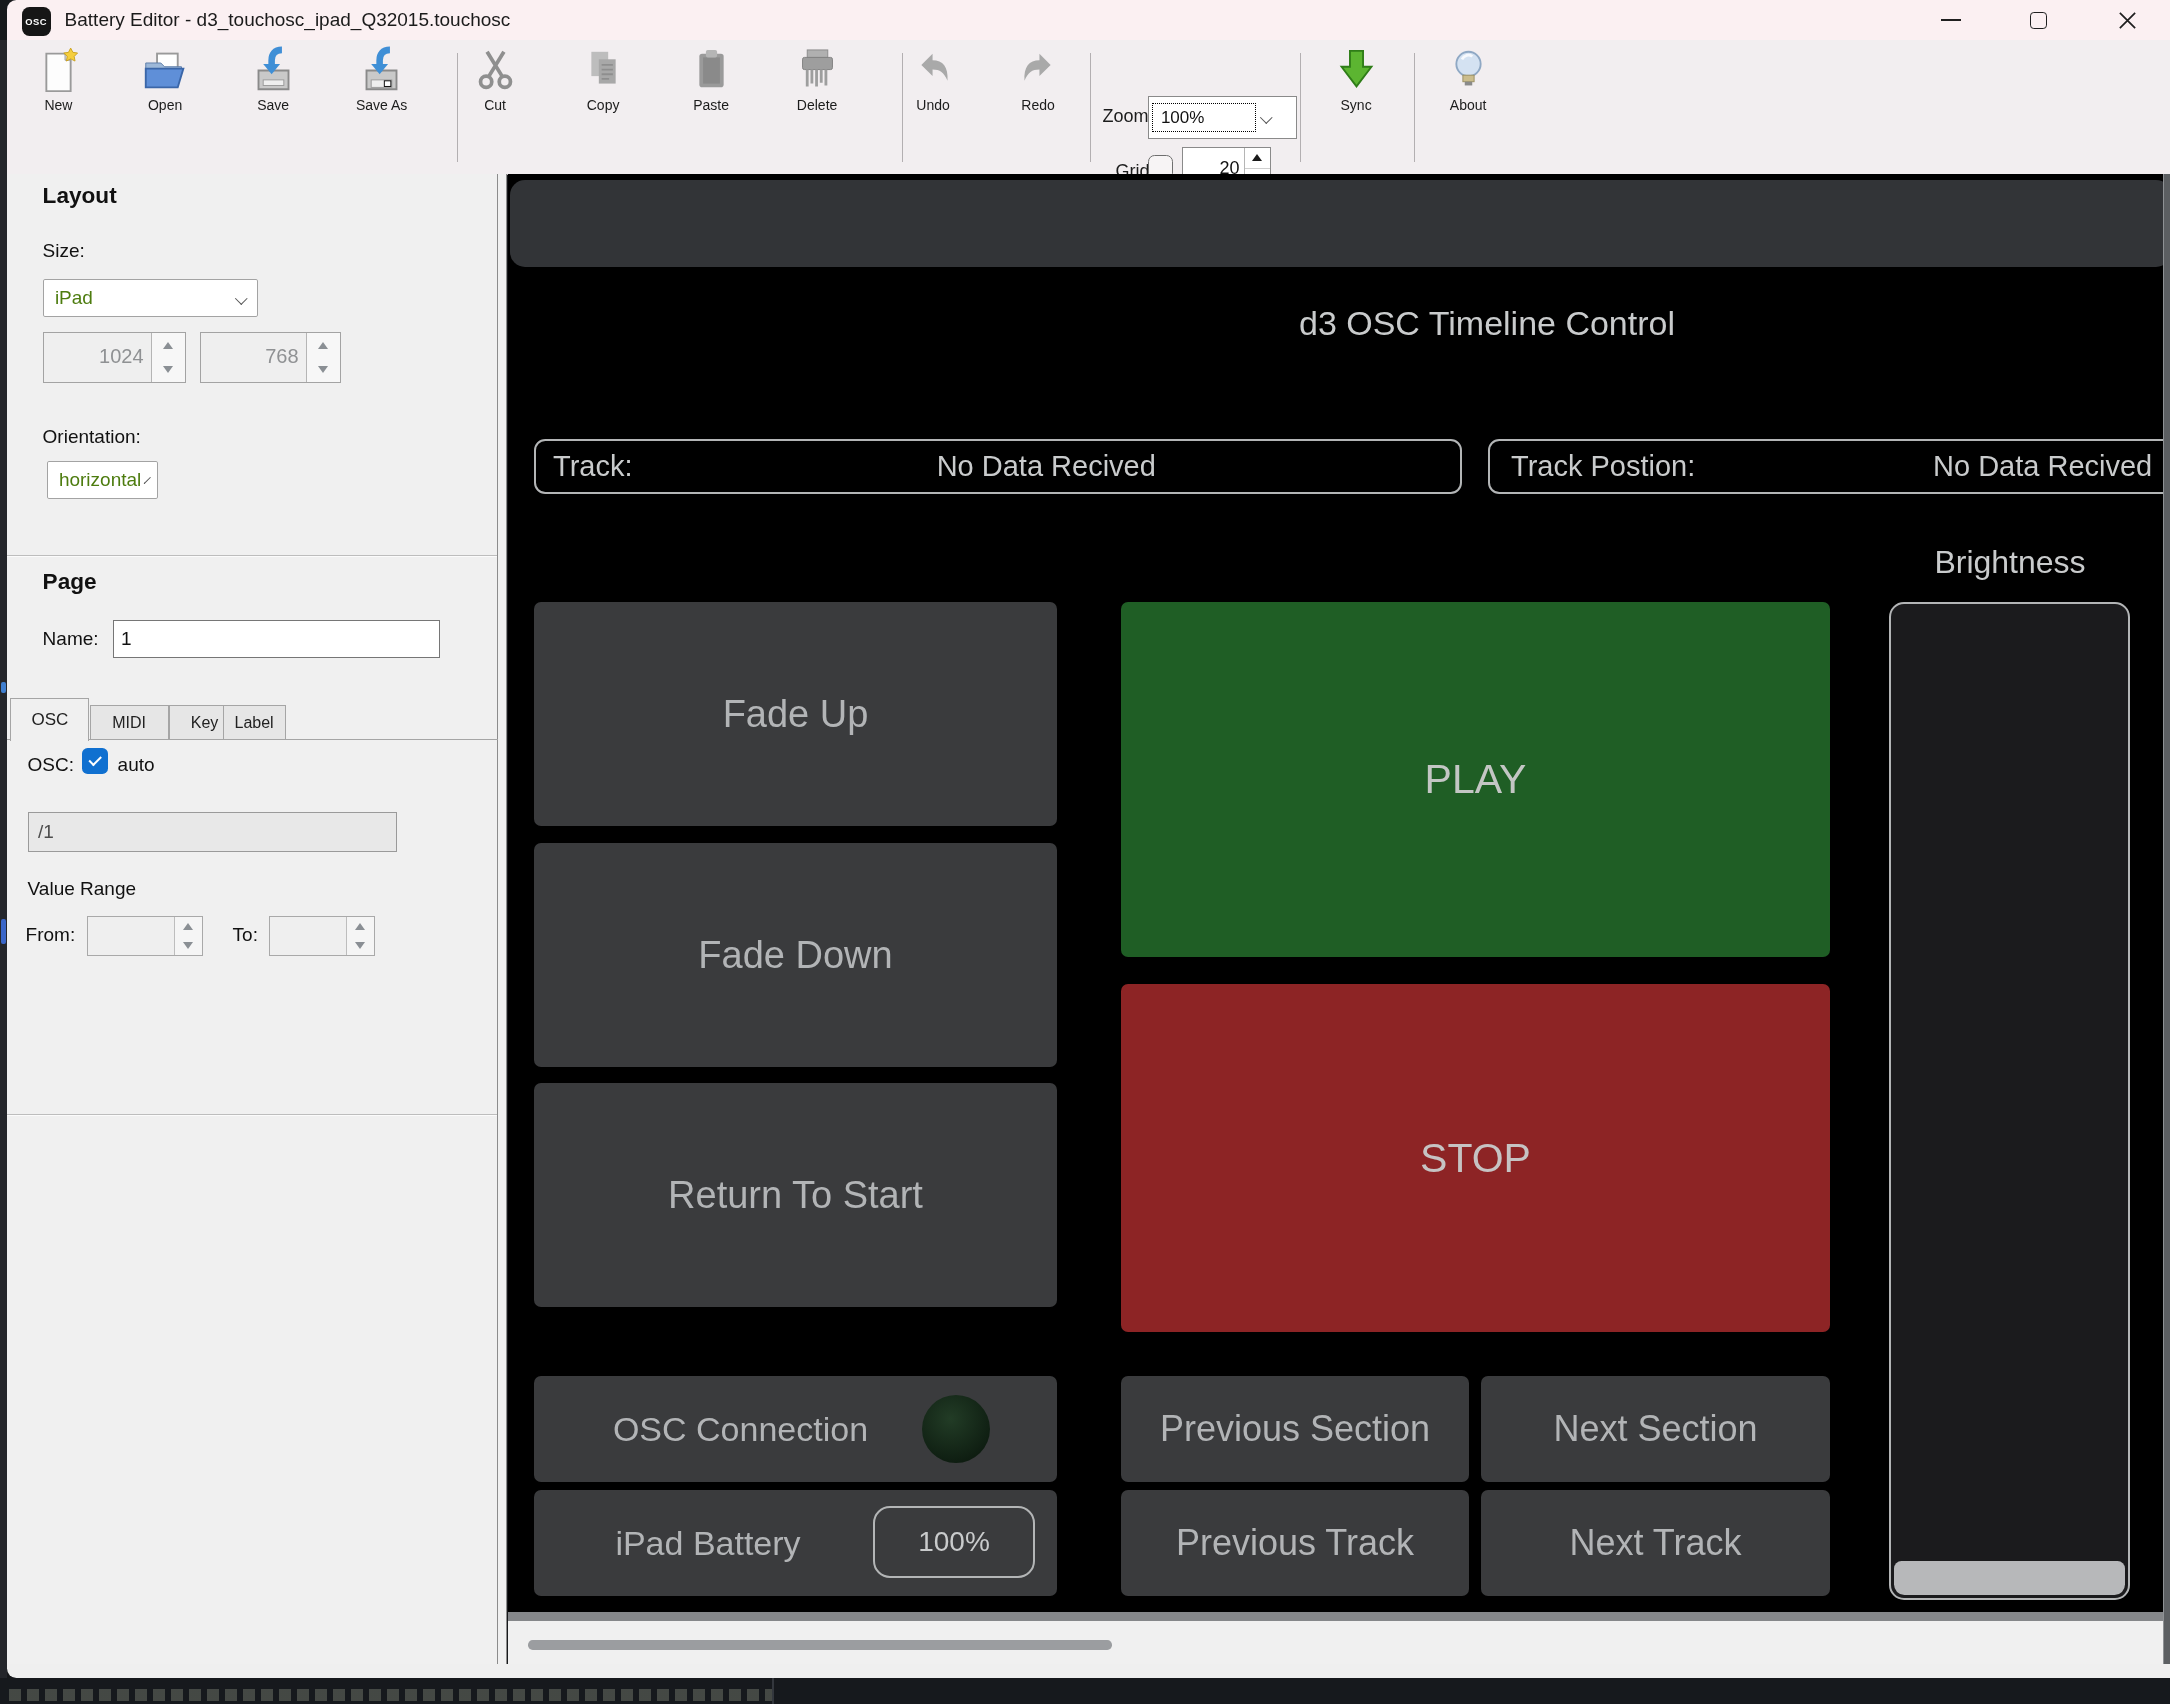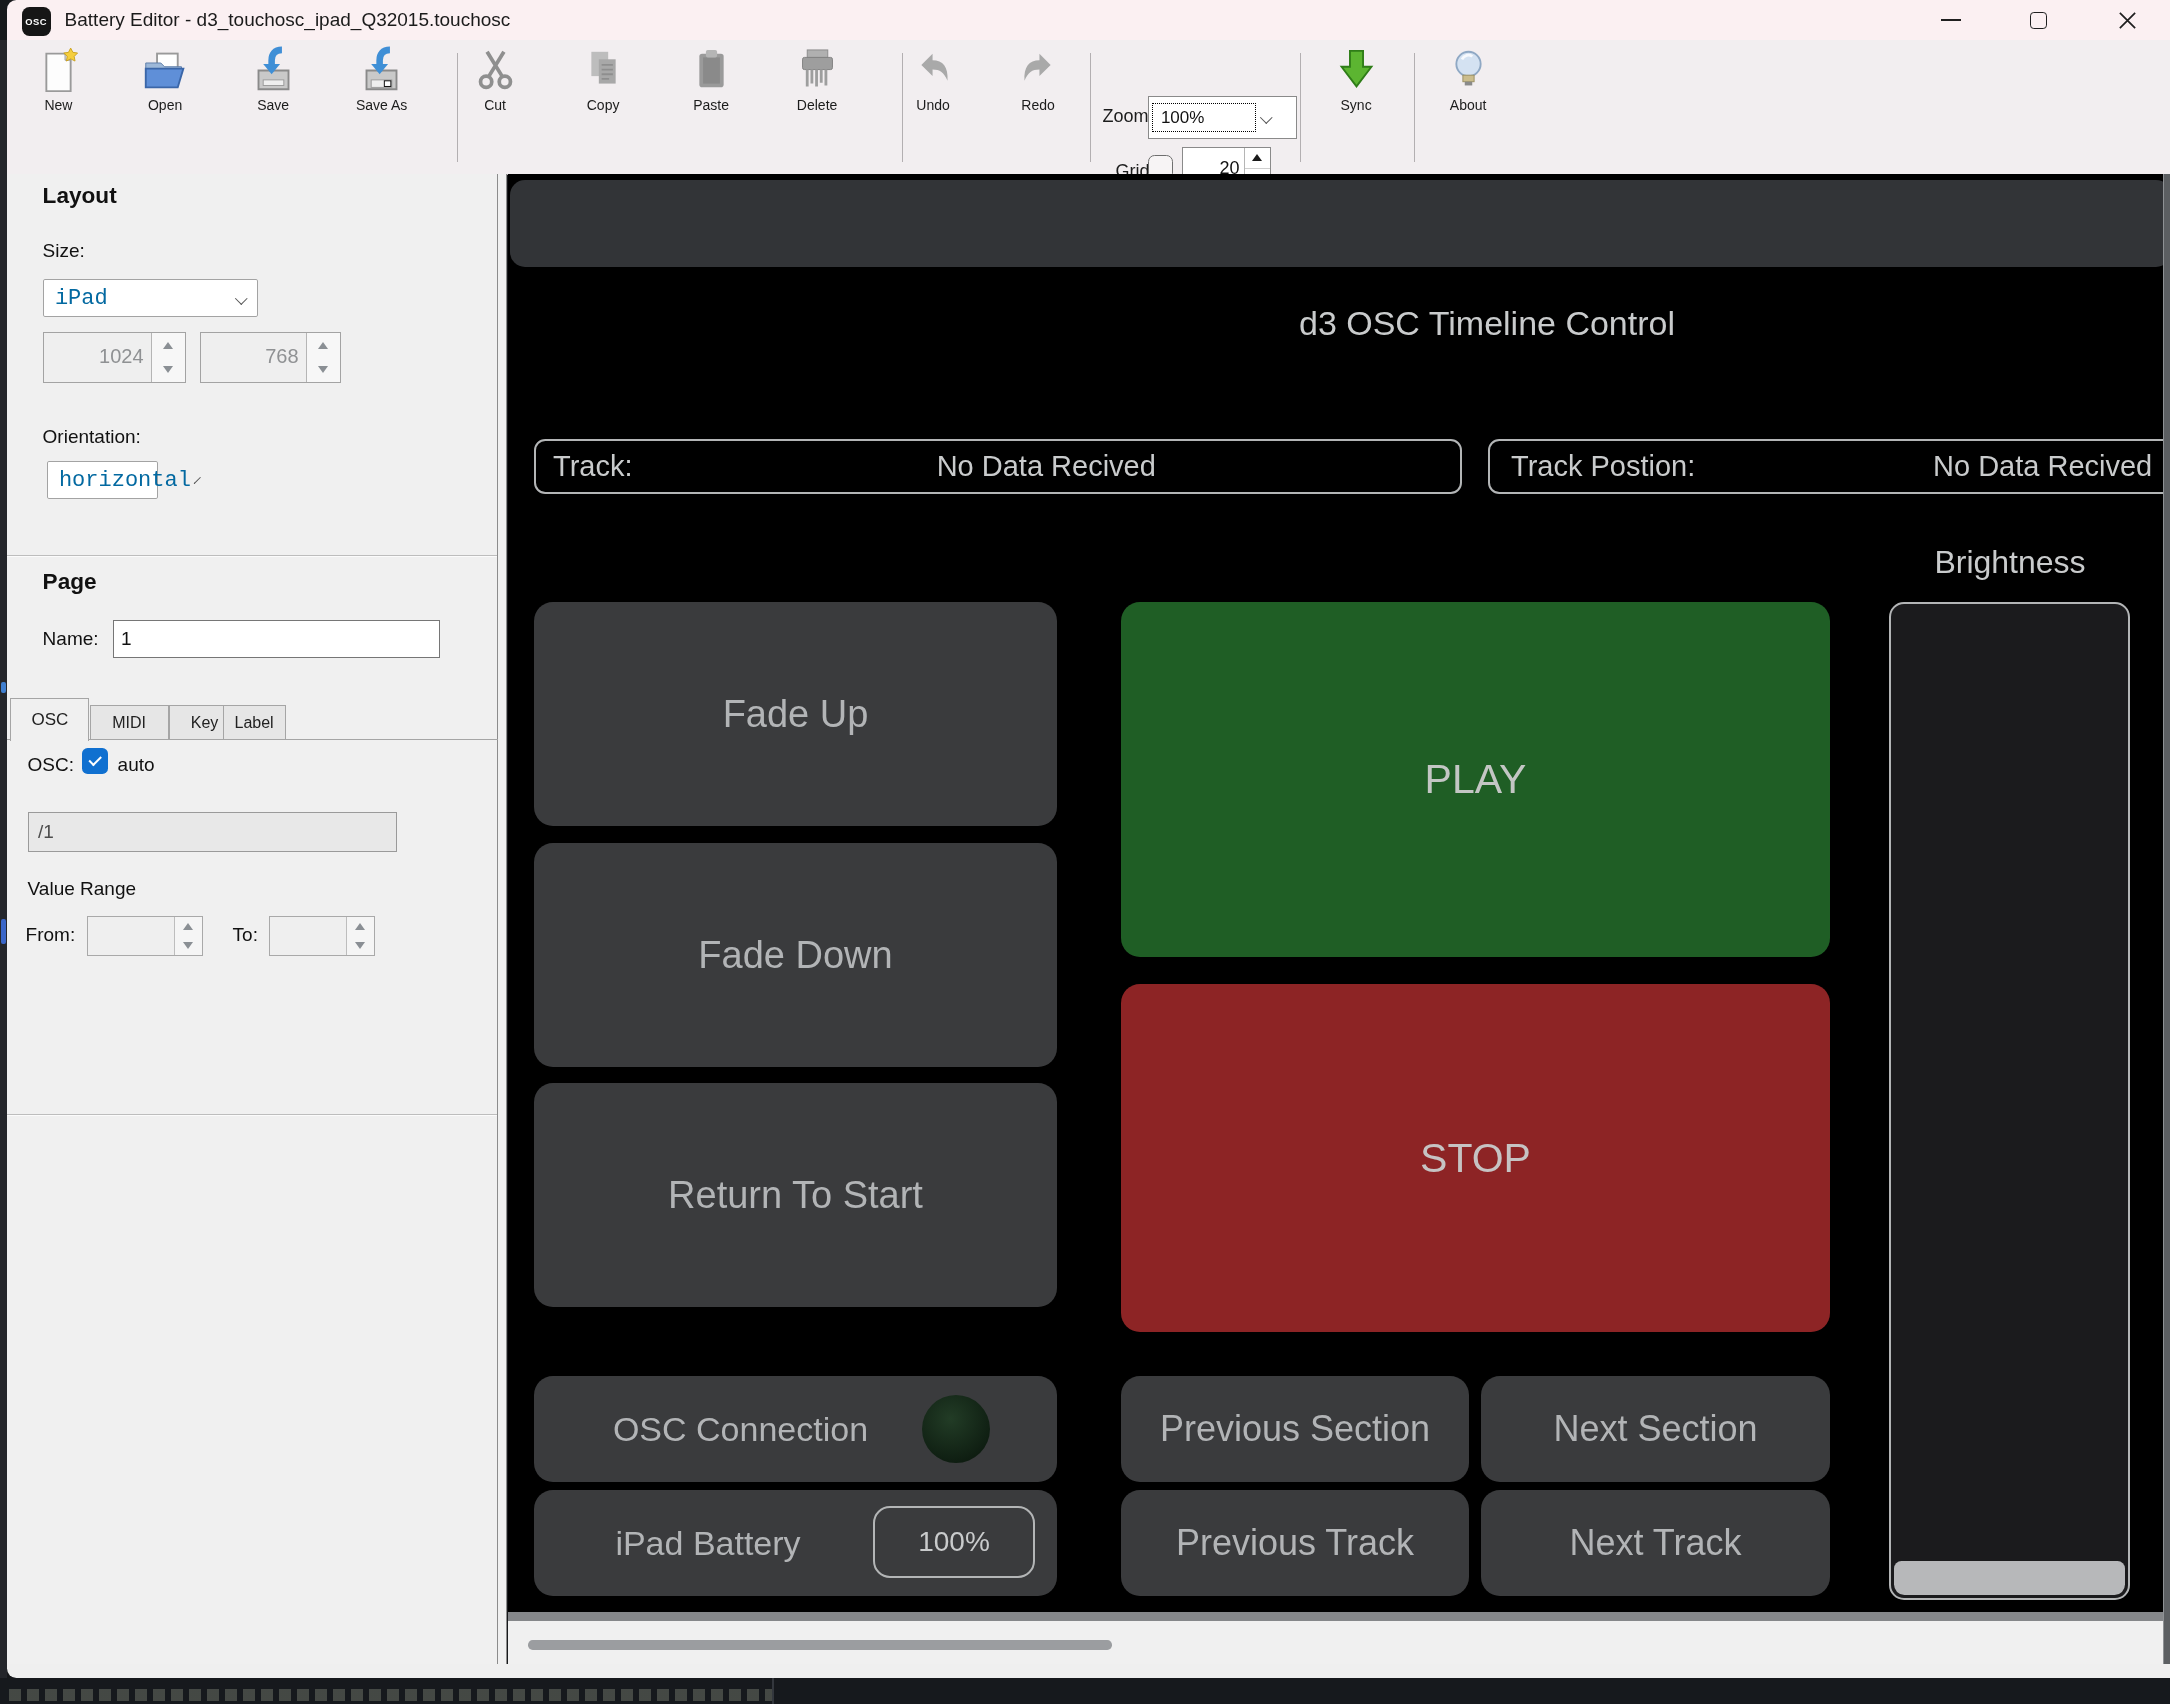--- a/index.html
+++ b/index.html
@@ -45,21 +45,21 @@
   .tri-down{width:0;height:0;border-left:5.6px solid transparent;border-right:5.6px solid transparent;border-top:7.5px solid #8a8f94;}
   .tri-dark.tri-up{border-bottom-color:#1a1a1a;}
   .tri-dark.tri-down{border-top-color:#1a1a1a;}
 
   
   .sidebar{position:absolute;left:6.6px;top:174px;width:491px;height:1490px;background:#f0f0f0;}
   .sidebar-rborder{position:absolute;left:497px;top:174px;width:10.4px;height:1490px;background:#f0f0f0;border-left:1.9px solid #8c8c8c;border-right:1.9px solid #8c8c8c;}
   .sec-title{position:absolute;font-size:22.6px;font-weight:bold;color:#111;}
   .sb-label{position:absolute;font-size:19px;color:#111;}
   .combo{position:absolute;height:38px;background:#fff;border:0.9px solid #a3a3a3;border-radius:1.9px;display:flex;align-items:center;}
-  .combo .cval{flex:1;padding-left:11.3px;font-size:22px;color:#0369a1;font-family:Liberation Mono, monospace;}
+  .combo .cval{flex:1;padding-left:11.3px;font-size:19px;color:#4d7c0f;}
   .combo .chev{margin-right:11.3px;}
   .numspin{position:absolute;height:51px;background:#efefef;border:1.9px solid #a3a3a3;}
   .numspin .val{position:absolute;right:41px;top:0;height:47px;line-height:47px;font-size:20px;color:#8f9193;}
   .numspin .spincol{width:34px;background:#f7f7f7;}
   .sb-divider{position:absolute;left:0;width:491px;height:1.9px;background:#bdbdbd;border-bottom:0.9px solid #fbfbfb;}
   .name-input{position:absolute;left:106px;top:446px;width:327px;height:38px;border:0.9px solid #767676;background:#fff;font-size:19px;color:#111;padding:0 7.5px;}
   .tab{position:absolute;height:34px;top:531px;background:#e6e6e6;border:0.9px solid #a5a5a5;border-bottom:none;font-size:16px;color:#222;display:flex;align-items:center;justify-content:center;}
   .tab.active{top:524px;height:43px;background:#f0f0f0;z-index:3;font-size:17px;}
   .tabline{position:absolute;left:0;top:565px;width:491px;height:0.9px;background:#a5a5a5;z-index:1;}
   .bluecheck{position:absolute;width:26px;height:26px;background:#1070d0;border-radius:5.6px;display:flex;align-items:center;justify-content:center;}
@@ -68,21 +68,21 @@
   .rangespin{position:absolute;top:742px;height:40px;background:#efefef;border:1.9px solid #a9a9a9;}
   .rangespin .spincol{width:28px;background:#f5f5f5;border-left:0.9px solid #bdbdbd;}
 
   
   .canvas{position:absolute;left:508px;top:174px;width:1663px;height:1438px;background:#000000;overflow:hidden;}
   .band{position:absolute;left:1.9px;top:5.6px;width:1661px;height:87px;background:#323437;border-radius:15px;}
   .cv-title{position:absolute;left:659px;top:130px;width:640px;text-align:center;font-size:34px;color:#c9cbcc;}
   .databox{position:absolute;top:265px;height:55px;border:2.8px solid #b3b5b6;border-radius:11.3px;background:#000;display:flex;align-items:center;}
   .databox .dlabel{font-size:29px;color:#c9cbcc;padding-left:17px;white-space:nowrap;}
   .databox .dvalue{font-size:29px;color:#c9cbcc;white-space:nowrap;}
-  .cbtn{position:absolute;background:#3a3b3d;border-radius:19px;display:flex;align-items:center;justify-content:center;color:#b2b4b6;}
+  .cbtn{position:absolute;background:#3a3b3d;border-radius:7px;display:flex;align-items:center;justify-content:center;color:#b2b4b6;}
   .cv-brightness{position:absolute;left:1370px;top:370px;width:264px;text-align:center;font-size:32px;color:#c9cbcc;}
   .fader{position:absolute;left:1381px;top:428px;width:241px;height:998px;background:#1b1b1d;border:2.8px solid #b3b5b6;border-radius:15px;}
   .fader-cap{position:absolute;left:2.8px;right:2.8px;bottom:2.8px;height:34px;background:#b7b8ba;border-radius:7.5px 7.5px 10.4px 10.4px;}
   .led{position:absolute;left:388px;top:19px;width:68px;height:68px;border-radius:50%;
     background:radial-gradient(circle at 42% 35%,#223c26,#0e1d11 75%);}
   .batt-badge{position:absolute;left:339px;top:16px;width:162px;height:72px;border:2.8px solid #b3b5b6;border-radius:17px;
     display:flex;align-items:center;justify-content:center;font-size:28px;color:#c9cbcc;}
 
   
   .hscroll{position:absolute;left:508px;top:1612px;width:1663px;height:52px;background:#f0f0f0;border-top:9.4px solid #85878a;}

